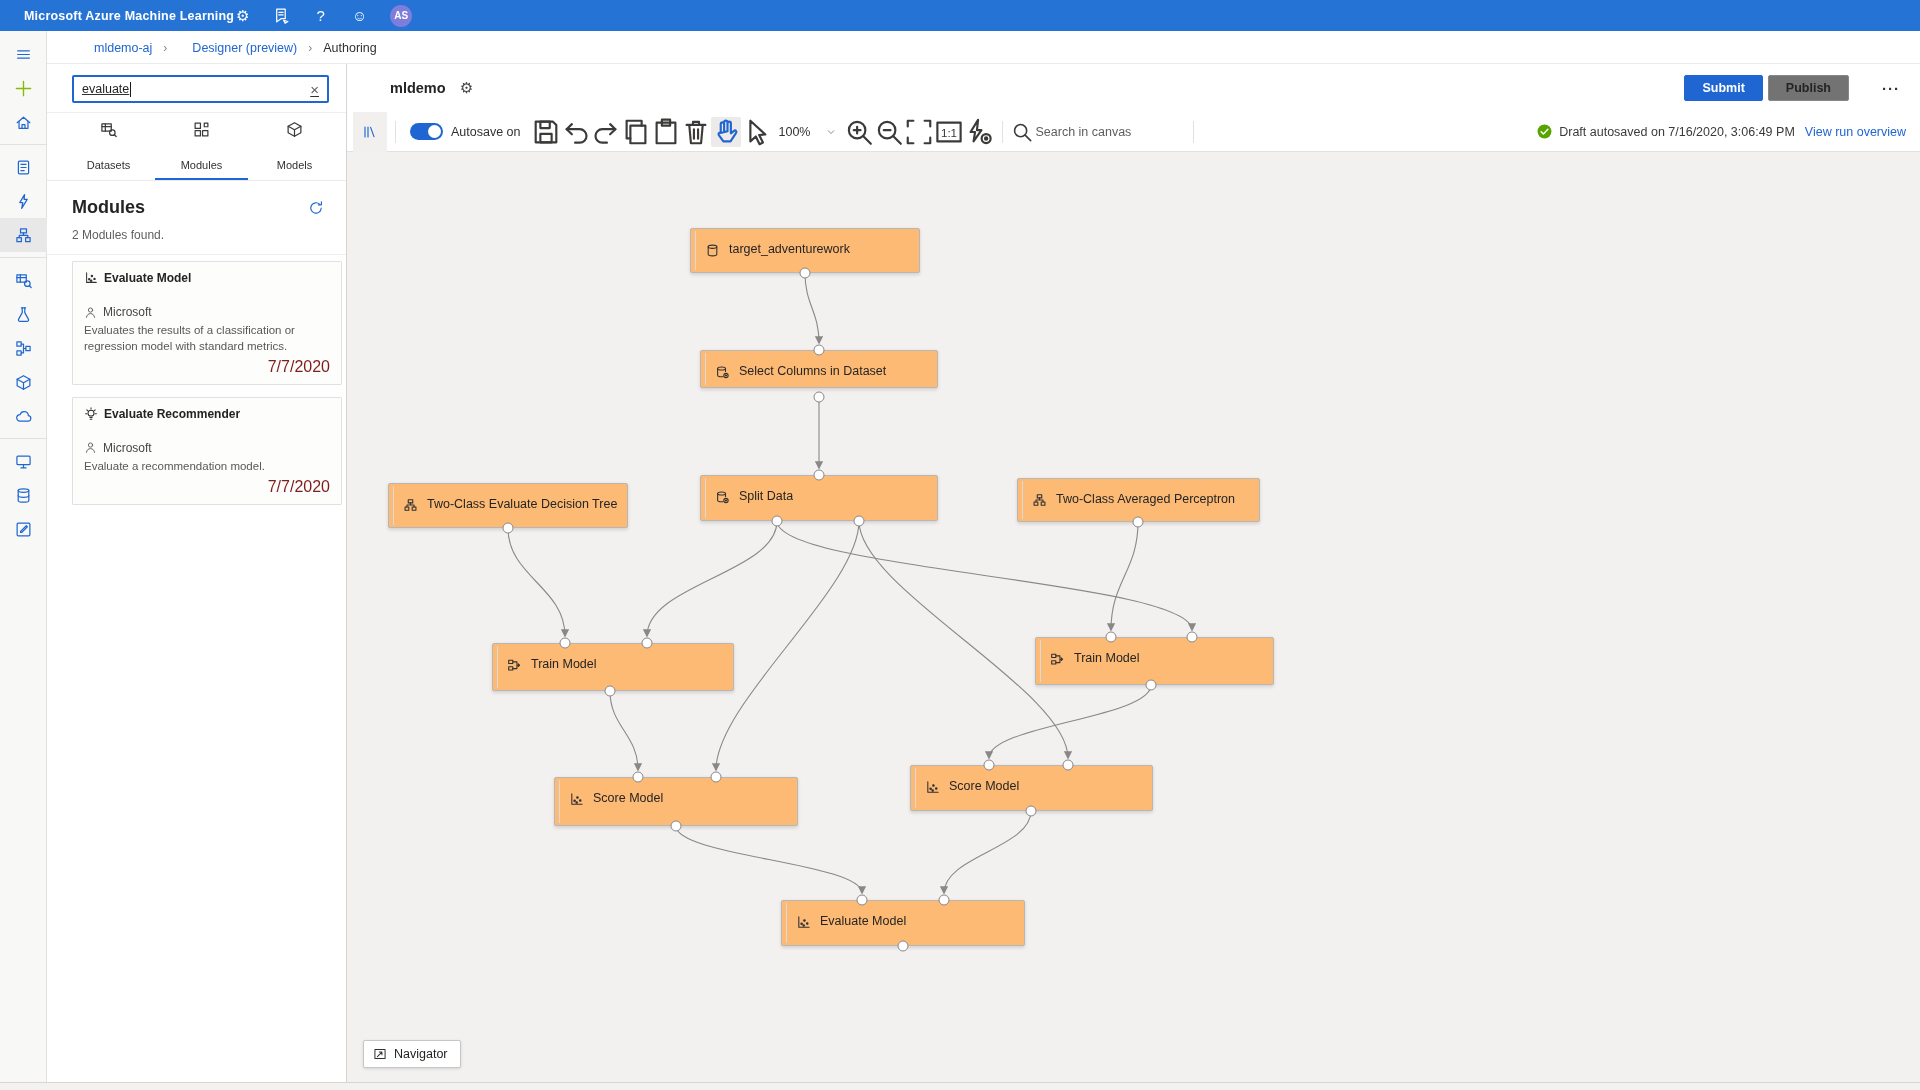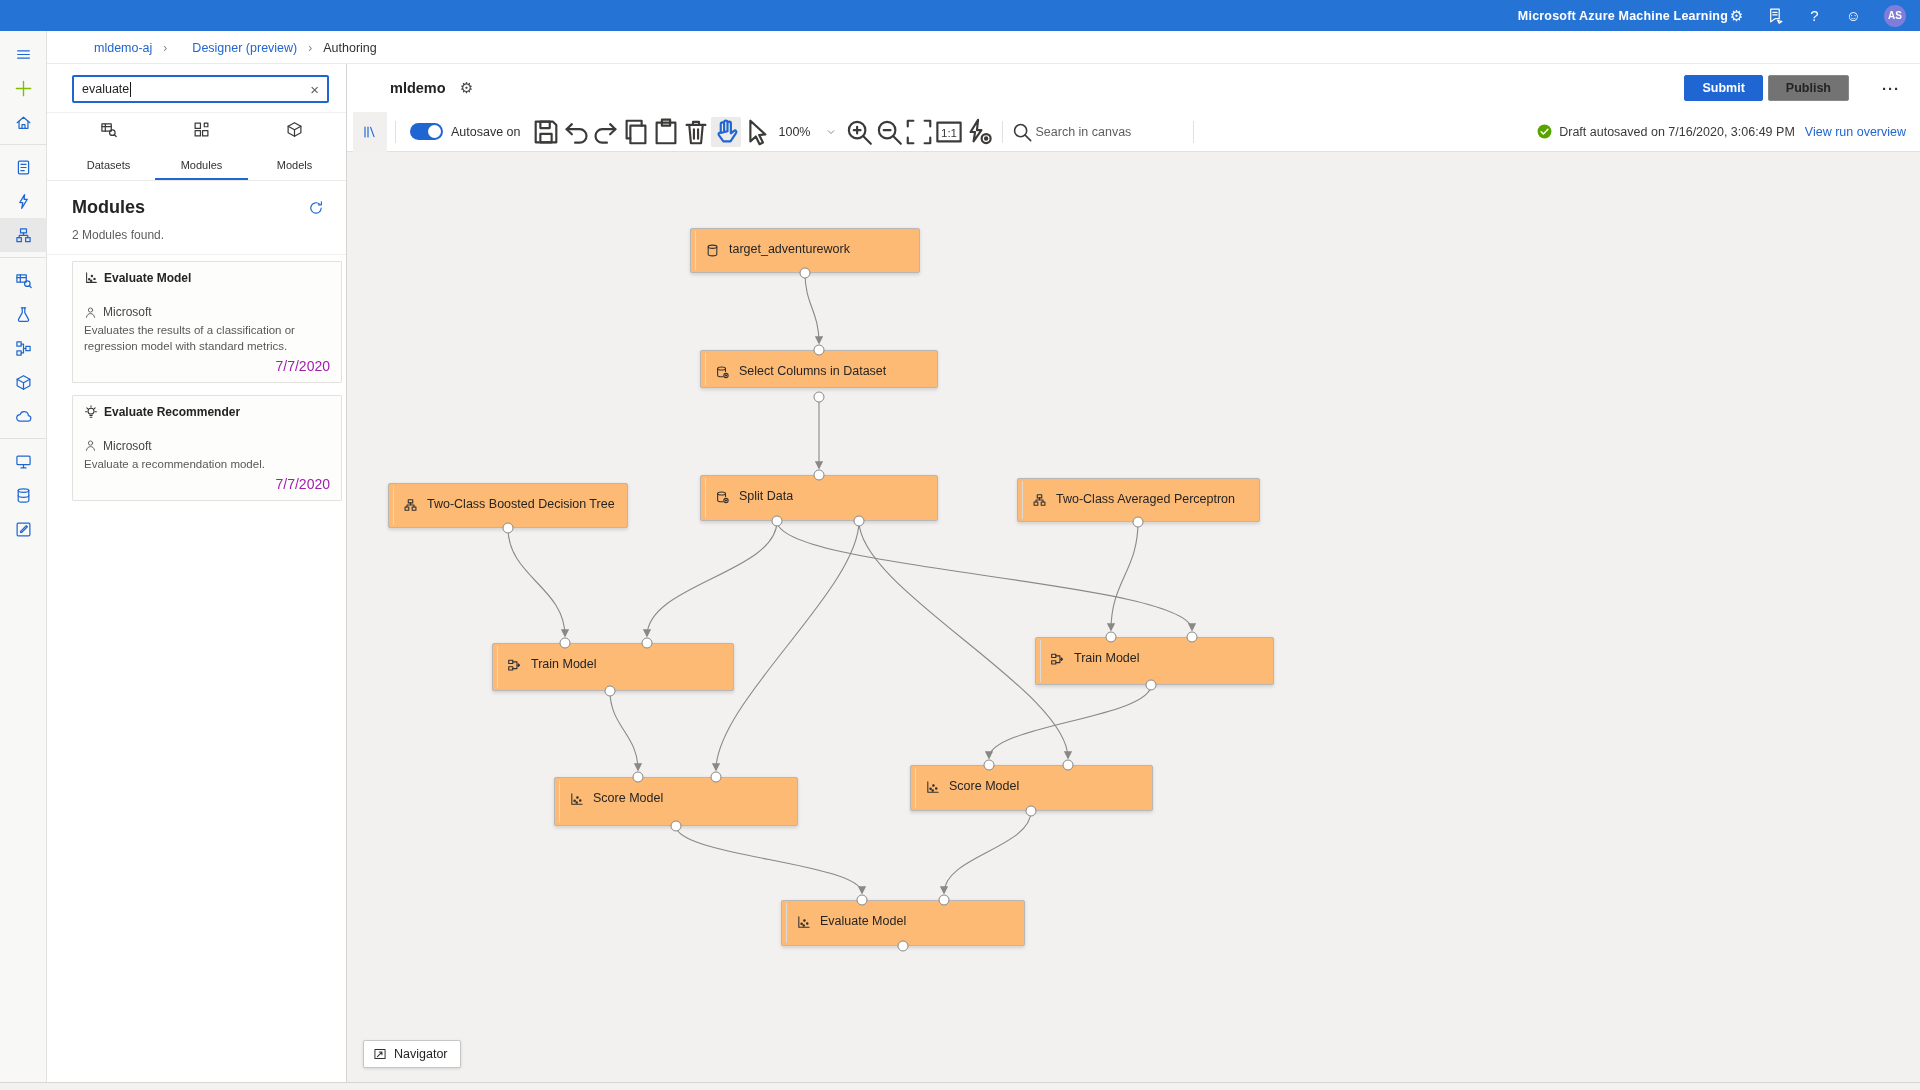--- a/index.html
+++ b/index.html
@@ -1,19 +1,19 @@
 <!DOCTYPE html>
 <html style="--c-header: #2574d5; --c-accent: #2066d2; --c-canvas: #f2f1f0; --c-avatar: #7e7ddc; --c-plus: #84bd00;"><head>
 <meta charset="utf-8">
 <style>
   * { margin:0; padding:0; box-sizing:border-box; }
   html,body { width:1920px; height:1090px; overflow:hidden; font-family:"Liberation Sans", sans-serif; background:#fff; color:#323130; }
 
   
-  .app-header { position:absolute; left:0; top:0; width:1920px; height:31px; background:var(--c-header,#2574d5); display:flex; align-items:center; justify-content:flex-end; padding:0 14px 0 24px; z-index:50; }
+  .app-header { position:absolute; left:0; top:0; width:1920px; height:31px; background:var(--c-header,#2574d5); display:flex; align-items:center; justify-content:flex-start; padding:0 14px 0 24px; z-index:50; }
   .app-title { color:#fff; font-size:12.5px; font-weight:700; letter-spacing:.2px; }
   .header-right { display:flex; align-items:center; gap:22px; }
   .hic { color:#fff; width:17px; height:17px; display:inline-flex; align-items:center; justify-content:center; font-size:15px; cursor:pointer; }
   .avatar { width:22px; height:22px; border-radius:50%; background:var(--c-avatar,#7e7ddc); color:#fff; font-size:10px; font-weight:700; display:flex; align-items:center; justify-content:center; cursor:pointer; }
 
   
   .rail { position:absolute; left:0; top:31px; bottom:8px; width:47px; background:#f8f8f7; border-right:1px solid #e3e1df; z-index:40; padding-top:6px; }
   .rail-item { width:47px; height:34px; display:flex; align-items:center; justify-content:center; cursor:pointer; color:var(--c-accent,#2066d2); }
   .rail-item.active { background:#e8e8e8; }
   .rail-item .ic { width:17px; height:17px; }
@@ -23,41 +23,41 @@
 
   
   .crumbrow { position:absolute; left:47px; top:31px; right:0; height:33px; background:#fff; border-bottom:1px solid #ebebeb; display:flex; align-items:center; padding-left:33px; z-index:30; }
   .crumb-link { color:var(--c-accent,#2066d2); font-size:12.5px; text-decoration:none; cursor:pointer;margin-left:14px; }
   .crumb-sep { color:#8a8886; font-size:12px; margin:0 11px; }
   .crumb-current { color:#323130; font-size:12.5px; }
 
   
   .panel { position:absolute; left:47px; top:64px; width:300px; bottom:8px; background:#fff; border-right:1px solid #d6d4d2; z-index:20; }
   .searchwrap { padding:11px 17px 9px 25px; }
-  .searchbox { height:28px; border:2px solid var(--c-accent,#2066d2); border-radius:2px; display:flex; align-items:center; padding:0 8px; position:relative; cursor:text; background:#fff; }
+  .searchbox { height:28px; border:2px solid var(--c-accent,#2066d2); border-radius:2px; display:flex; align-items:center; padding:0 8px; position:relative; cursor:text; background:#fff;text-decoration:underline; }
   .searchtext { font-size:12.5px; color:#201f1e; }
   .caret { display:inline-block; width:1px; height:15px; background:#1b1a19; margin-left:1px; }
   .clear { margin-left:auto; color:#605e5c; font-size:15px; cursor:pointer; line-height:1; }
   .tabs { display:flex; padding:0 0 0 15px; border-bottom:1px solid #eceae8; border-top:1px solid #f0efed; }
   .tab { width:93px; padding:8px 0 7px; display:flex; flex-direction:column; align-items:center; gap:21px; cursor:pointer; border-bottom:2px solid transparent; color:#323130; }
   .tab .ic { width:17px; height:17px; color:#3b3a39; }
   .tab-label { font-size:11px; }
   .tab.active { border-bottom-color:var(--c-accent,#2066d2); }
   .panel-head { display:flex; align-items:center; justify-content:space-between; padding:16px 22px 4px 25px; }
   .panel-head h2 { font-size:18px; font-weight:700; color:#252423; }
   .refresh { width:16px; height:16px; color:var(--c-accent,#2066d2); cursor:pointer; }
   .result-count { font-size:12px; color:#605e5c; padding:6px 25px 12px; border-bottom:1px solid #f0efed; }
   .cards { padding:6px 5px 0 25px; }
   .card { width:270px; background:#fdfdfc; border:1px solid #e3e1df; border-radius:1px; padding:9px 11px 8px; margin-bottom:12px; cursor:pointer; }
   .card-title { display:flex; align-items:center; gap:6px; font-size:12px; font-weight:700; color:#252423; }
   .card-title .ic { width:14px; height:14px; color:#323130; }
   .card-author { display:flex; align-items:center; gap:6px; font-size:12px; color:#484644; margin-top:20px; }
   .card-author .ic { width:13px; height:13px; color:#605e5c; }
   .card-desc { font-size:11.5px; color:#5a5856; line-height:1.38; margin-top:4px; }
-  .card-date { font-size:14px; color:#a21caf; text-align:right; margin-top:3px; }
+  .card-date { font-size:16px; color:#7f1d1d; text-align:right; margin-top:3px; }
 
   
   .main { position:absolute; left:347px; top:64px; right:0; bottom:8px; display:flex; flex-direction:column; background:#fff; }
   .titlerow { height:48px; display:flex; align-items:center; padding:0 14px 0 43px; background:#fff; }
   .ptitle { font-size:14.5px; font-weight:700; color:#252423; }
   .gearsm { width:16px; height:16px; margin-left:13px; color:#484644; cursor:pointer; font-size:15px; display:inline-flex; align-items:center; justify-content:center; }
   .tspacer,.spacer { flex:1; }
   .btn { height:26px; font-size:12.5px; font-family:inherit; border-radius:2px; cursor:pointer; padding:0 17px; }
   .btn.primary { background:var(--c-accent,#2066d2); border:1px solid var(--c-accent,#2066d2); color:#fff; font-weight:600; margin-right:5px; }
   .btn.plain { background:#737373; border:1px solid #8a8886; color:#252423; font-weight:600; margin-right:27px; }
@@ -543,21 +543,21 @@
       <span class="port" style="left: 512px; top: 369px;"></span>
       <div class="node" style="left: 41px; top: 331px; width: 240px; height: 45px;">
         <span class="ic nic">
           <svg viewBox="0 0 16 16" fill="none" stroke="currentColor" stroke-width="1.15" stroke-linecap="round" stroke-linejoin="round">
             <rect x="5.6" y="1.8" width="4.8" height="3.4"></rect>
             <path d="M8 5.2v2.2M4.2 9.6V7.4h7.6v2.2"></path>
             <rect x="2.2" y="9.6" width="4" height="3.4"></rect>
             <rect x="9.8" y="9.6" width="4" height="3.4"></rect>
           </svg>
         </span>
-        <span class="nlabel">Two-Class Boosted Decision Tree</span>
+        <span class="nlabel">Two-Class Evaluate Decision Tree</span>
       </div>
       <span class="port" style="left: 161px; top: 376px;"></span>
       <div class="node" style="left: 670px; top: 326px; width: 243px; height: 44px;">
         <span class="ic nic">
           <svg viewBox="0 0 16 16" fill="none" stroke="currentColor" stroke-width="1.15" stroke-linecap="round" stroke-linejoin="round">
             <rect x="5.6" y="1.8" width="4.8" height="3.4"></rect>
             <path d="M8 5.2v2.2M4.2 9.6V7.4h7.6v2.2"></path>
             <rect x="2.2" y="9.6" width="4" height="3.4"></rect>
             <rect x="9.8" y="9.6" width="4" height="3.4"></rect>
           </svg>

